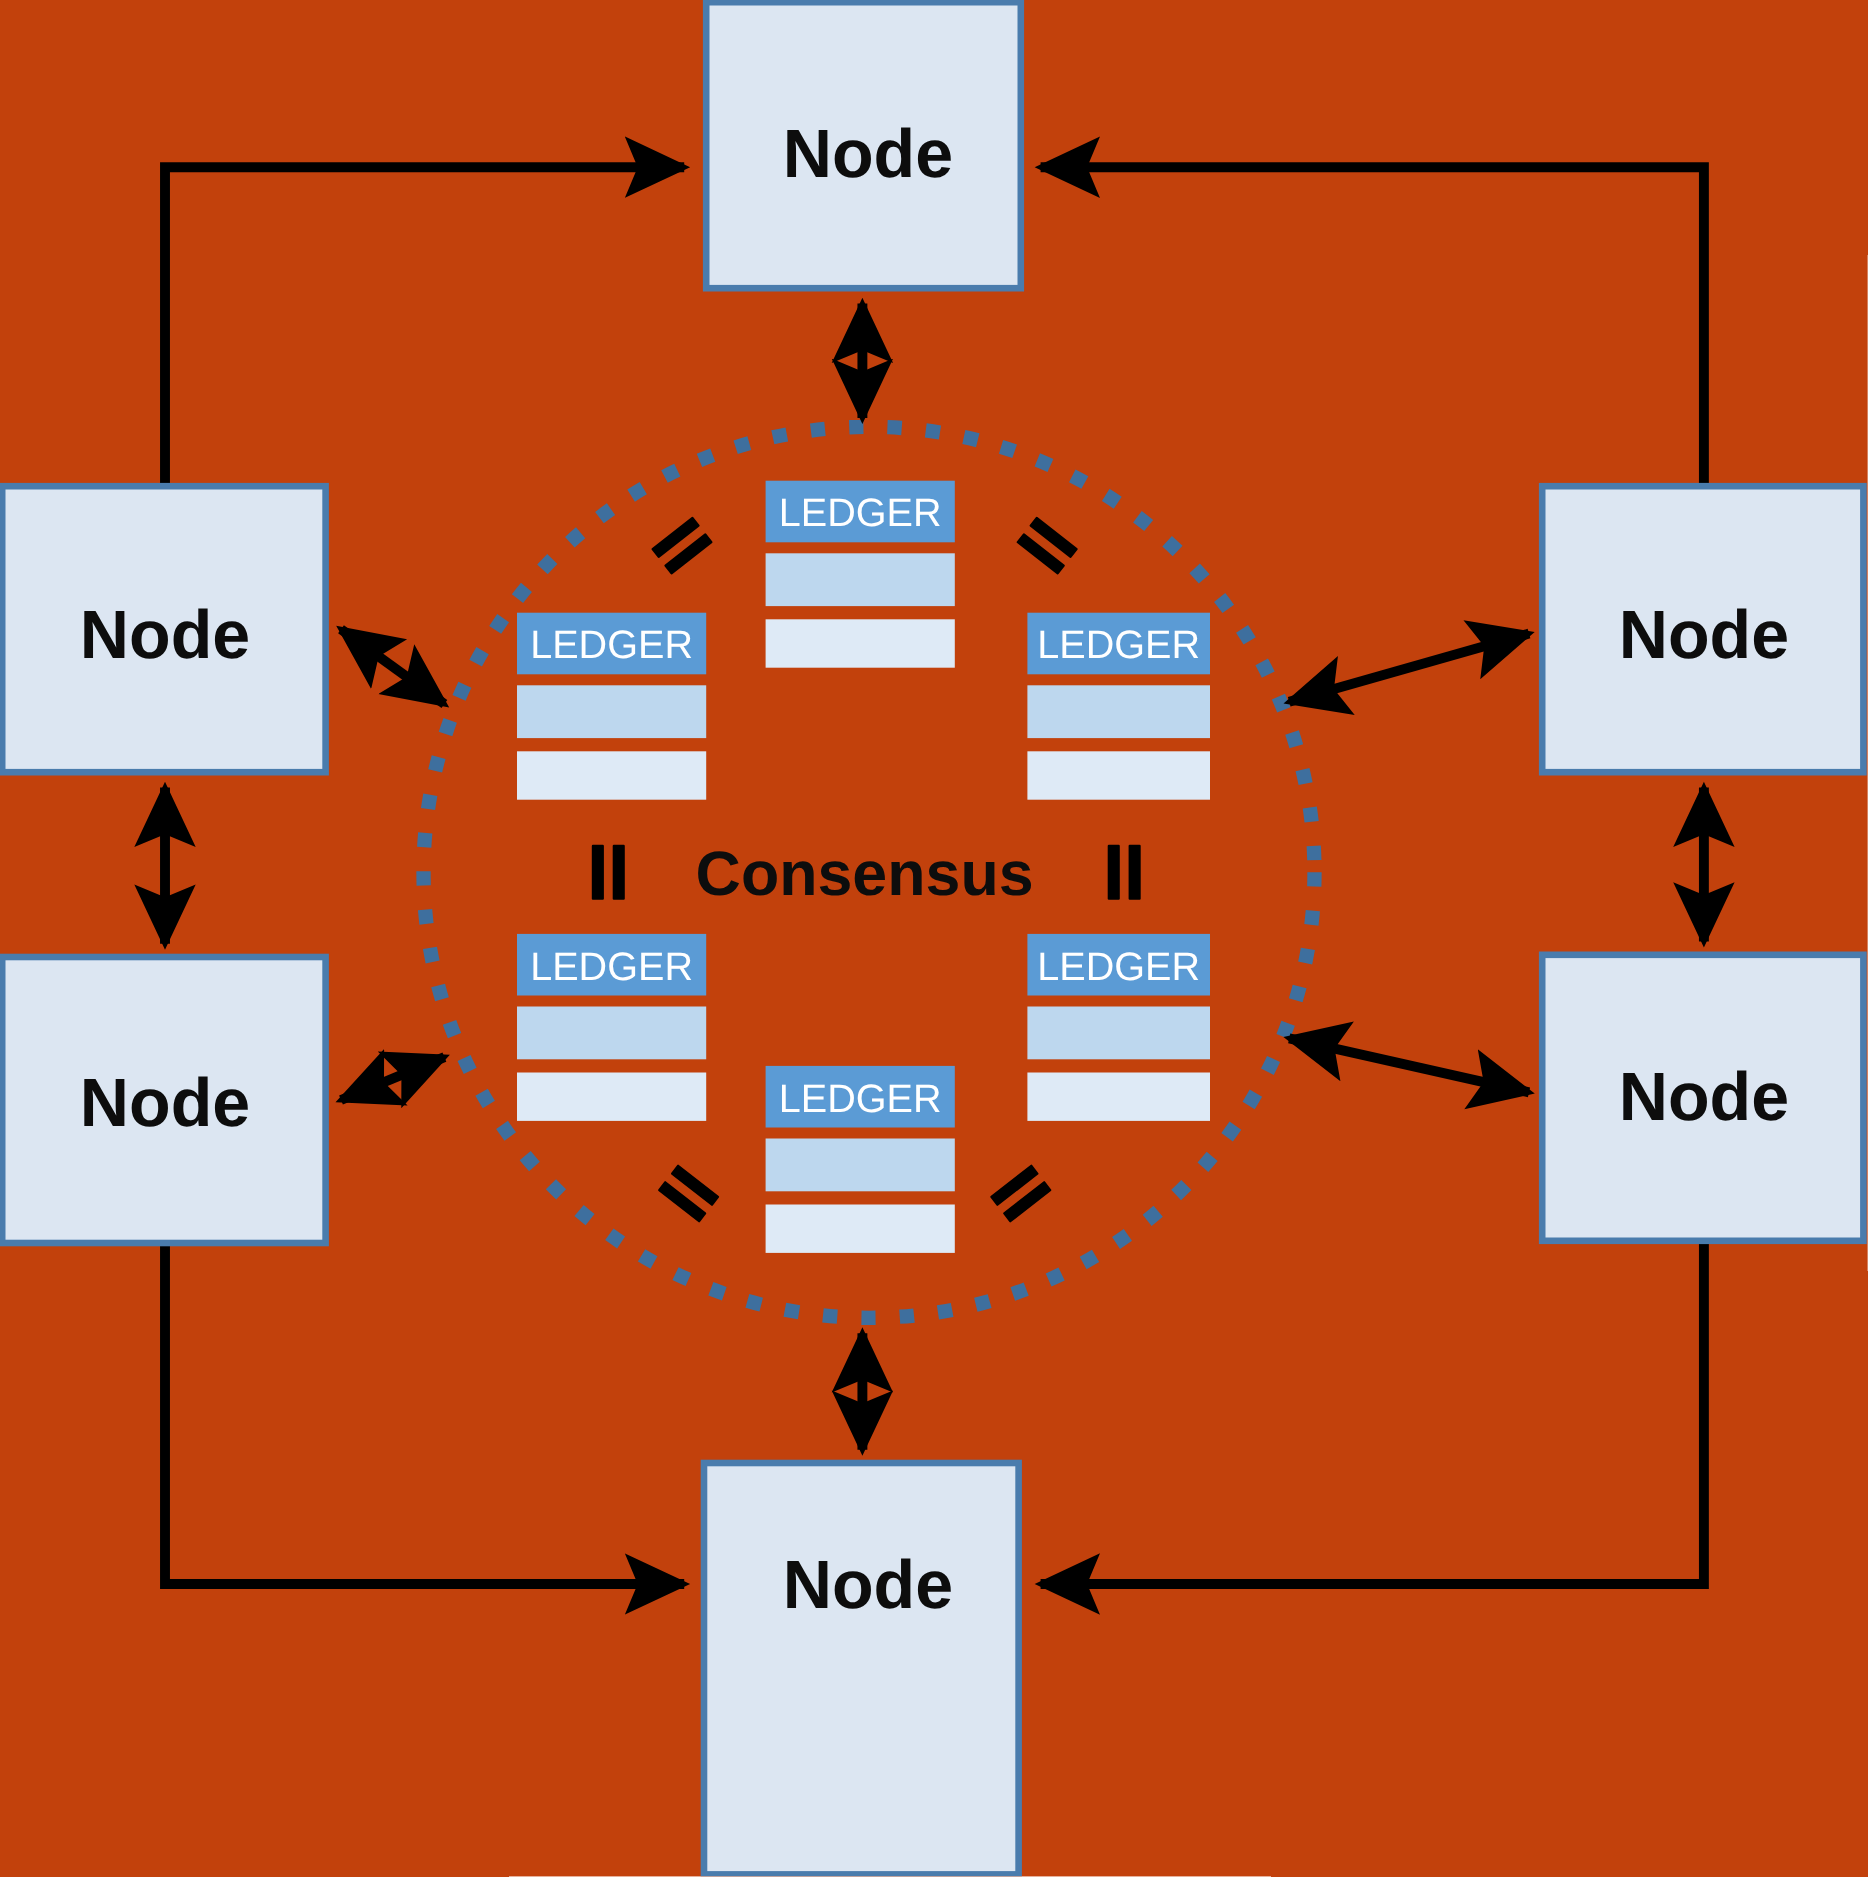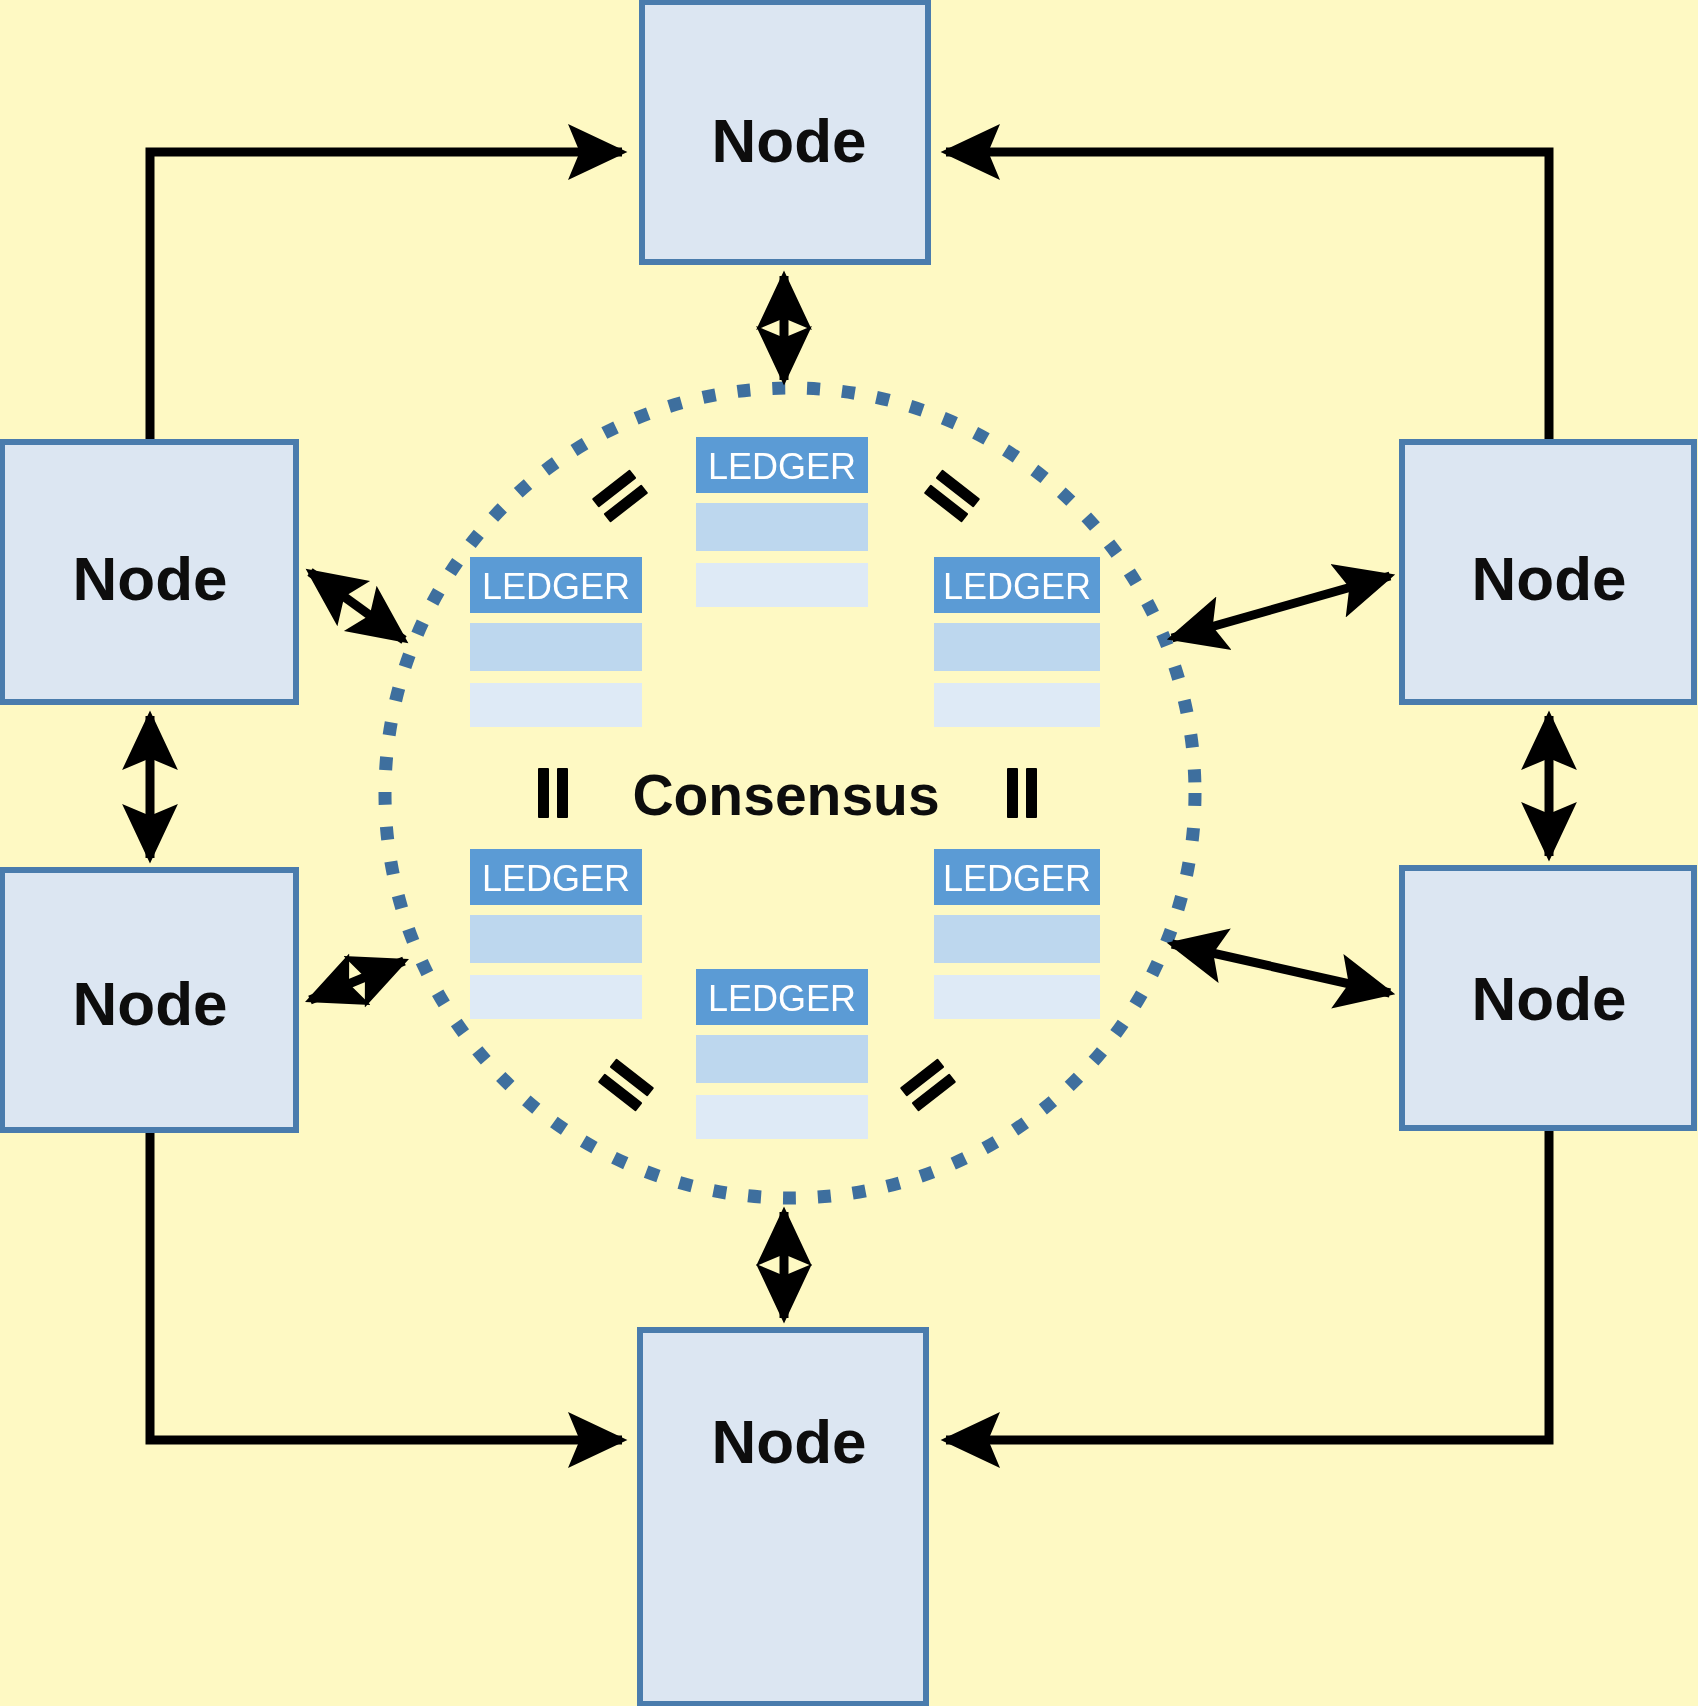--- a/index.html
+++ b/index.html
@@ -10,21 +10,21 @@
   body {
     width: 1698px;
     height: 1706px;
     font-family: "Liberation Sans", sans-serif;
     overflow: hidden;
   }
   #diagram-root {
     position: relative;
     width: 1698px;
     height: 1706px;
-    background: #fef9c3;
+    background: #c2410c;
   }
   svg.canvas {
     position: absolute;
     left: 0;
     top: 0;
     width: 1698px;
     height: 1706px;
     display: block;
   }
   .node-label {

